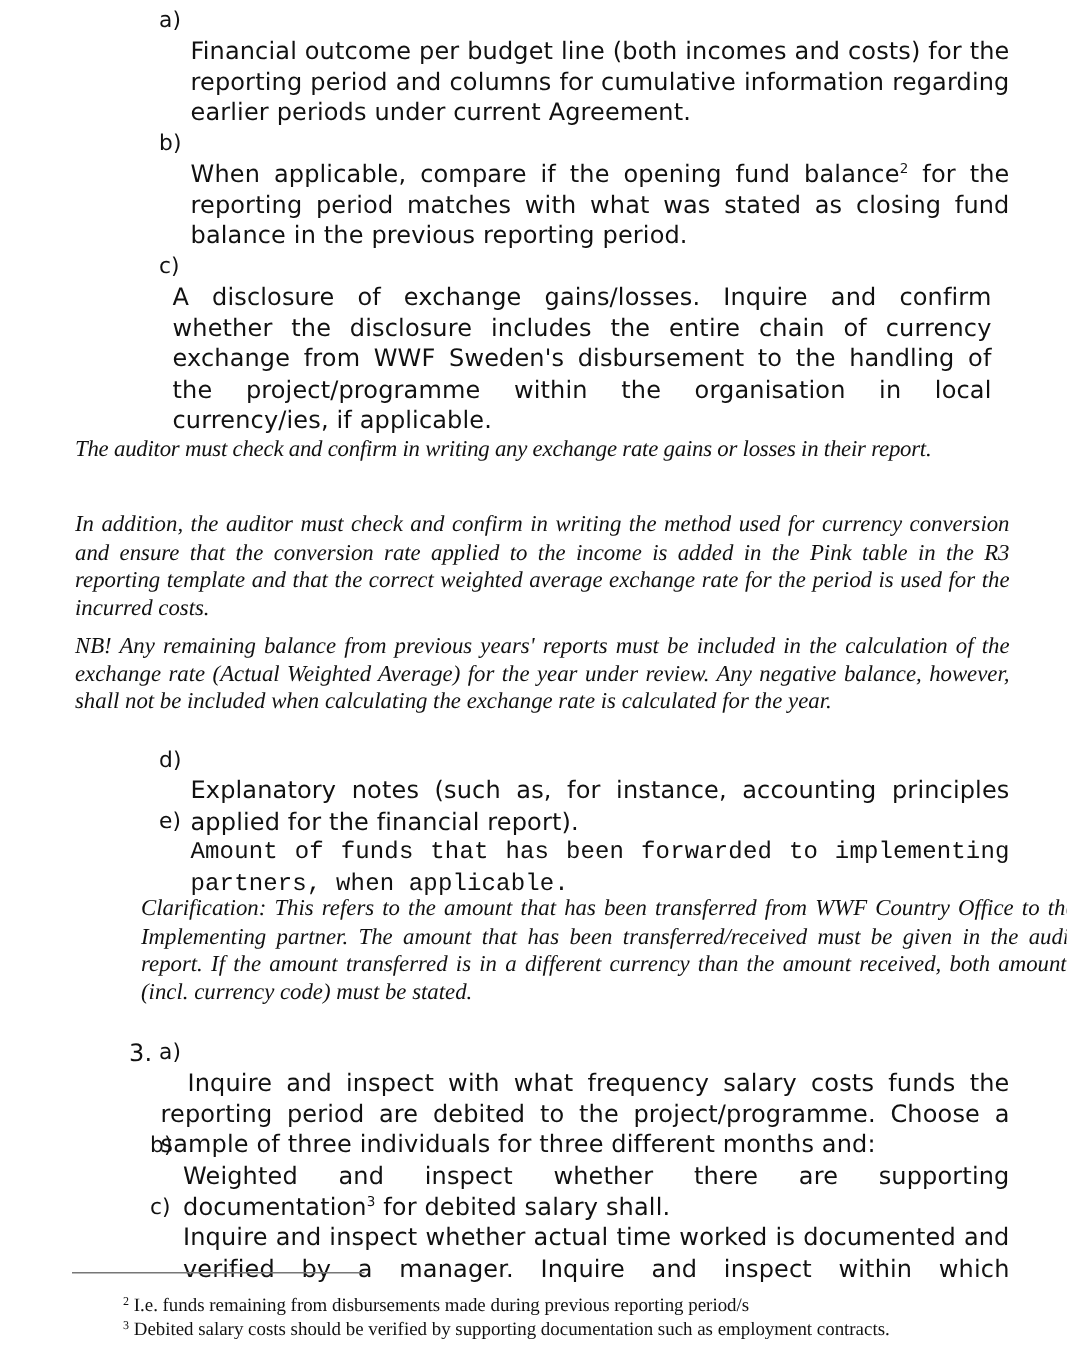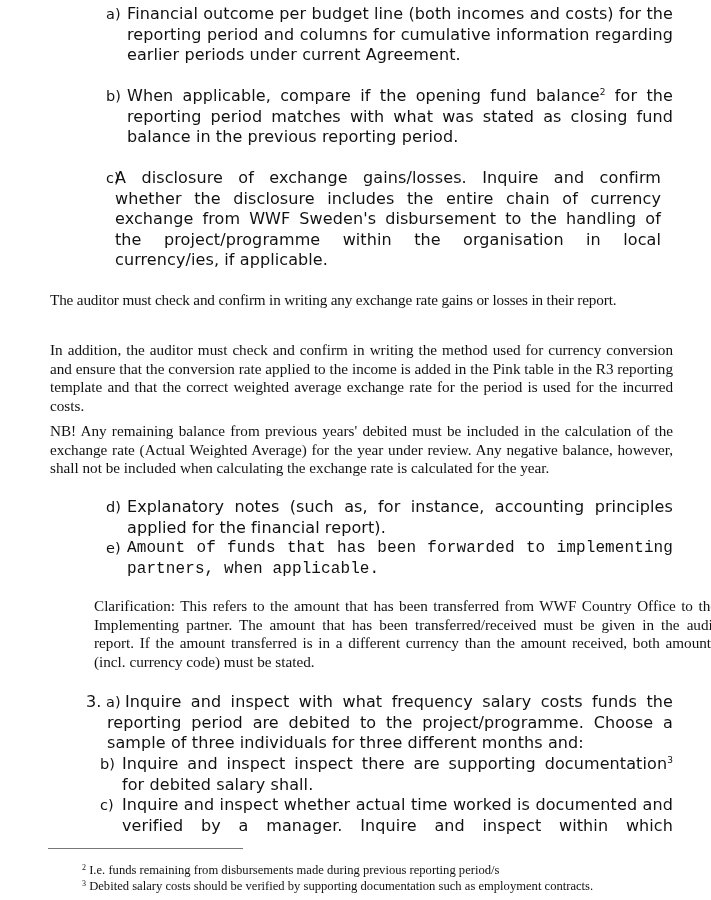--- a/index.html
+++ b/index.html
@@ -1,22 +1,22 @@
 <!DOCTYPE html>
 <html><head>
 <meta charset="utf-8">
 <style>
   html, body { margin: 0; padding: 0; background: #ffffff; }
   body { width: 711px; height: 900px; position: relative; overflow: hidden; color: #111; }
   .sans { font-family: "DejaVu Sans", sans-serif; font-size: 16px; letter-spacing: 0.1px; }
-  .serif-i { font-family: "Liberation Serif", serif; font-size: 15.2px; }
+  .serif-i { font-family: "Liberation Serif", serif; font-style: italic; font-size: 15.2px; }
   .serif { font-family: "Liberation Serif", serif; font-size: 12.6px; }
   .item { position: absolute; }
   .item .lbl { position: absolute; left: 0; top: 0; font-size: 14.5px; }
-  .item .txt { position: absolute; text-align: justify; text-align-last: left; line-height: 20.6px; }
+  .item .txt { position: absolute; text-align: justify; text-align-last: left; line-height: 20.6px; margin-top: 20px; }
   .para { position: absolute; left: 50px; width: 623px; text-align: justify; line-height: 18.6px; }
   sup { font-size: 9px; line-height: 0; vertical-align: 6px; }
   .fn-rule { position: absolute; left: 48px; top: 848px; width: 195px; height: 1px; background: #777; }
   .fn { position: absolute; left: 48px; width: 640px; line-height: 16px; margin-left: 34px; }
   .fn sup { font-size: 8px; vertical-align: 4px; }
 </style>
 </head>
 <body>
 
 <div class="item sans" style="left:106px; top:4px; width:567px;">
@@ -29,42 +29,42 @@
   <div class="txt" style="left:21px; width:546px;"><span>When applicable, compare if the opening fund balance</span><sup>2</sup><span> for the reporting period matches with what was stated as closing fund balance in the previous reporting period.</span></div>
 </div>
 
 <div class="item sans" style="left:106px; top:168px; width:567px;">
   <span class="lbl" style="top:2px;">c)</span>
   <div class="txt" style="left:9px; width:546px;">A disclosure of exchange gains/losses. Inquire and confirm whether the disclosure includes the entire chain of currency exchange from WWF Sweden's disbursement to the handling of the project/programme within the organisation in local currency/ies, if applicable.</div>
 </div>
 
 <div class="para serif-i" style="top:291px; text-align:left; white-space:nowrap; letter-spacing:-0.15px;">The auditor must check and confirm in writing any exchange rate gains or losses in their report.</div>
 <div class="para serif-i" style="top:329px;margin-top:12px;">In addition, the auditor must check and confirm in writing the method used for currency conversion and ensure that the conversion rate applied to the income is added in the Pink table in the R3 reporting template and that the correct weighted average exchange rate for the period is used for the incurred costs.</div>
-<div class="para serif-i" style="top:422px;">NB! Any remaining balance from previous years' debited must be included in the calculation of the exchange rate (Actual Weighted Average) for the year under review. Any negative balance, however, shall not be included when calculating the exchange rate is calculated for the year.</div>
+<div class="para serif-i" style="top:422px;">NB! Any remaining balance from previous years' reports must be included in the calculation of the exchange rate (Actual Weighted Average) for the year under review. Any negative balance, however, shall not be included when calculating the exchange rate is calculated for the year.</div>
 
 <div class="item sans" style="left:106px; top:497px; width:567px;">
   <span class="lbl" style="top:2px;">d)</span>
   <div class="txt" style="left:21px; width:546px;">Explanatory notes (such as, for instance, accounting principles applied for the financial report).</div>
 </div>
 <div class="item sans" style="left:106px; top:538px; width:567px;">
   <span class="lbl" style="top:2px;">e)</span>
   <div class="txt" style="left:21px; width:546px;font-family:Liberation Mono, monospace;">Amount of funds that has been forwarded to implementing partners, when applicable.</div>
 </div>
 
 <div class="para serif-i" style="top:597px;margin-left:44px;">Clarification: This refers to the amount that has been transferred from WWF Country Office to the Implementing partner. The amount that has been transferred/received must be given in the audit report. If the amount transferred is in a different currency than the amount received, both amounts (incl. currency code) must be stated.</div>
 
 <div class="item sans" style="left:86px; top:692px; width:587px;">
   <span class="lbl" style="font-size:16px; top:0;">3.</span>
   <span class="lbl" style="left:20px; top:2px;">a)</span>
   <div class="txt" style="left:21px; width:566px; text-indent:18px;"><span>Inquire and inspect with what frequency salary costs funds the reporting period are debited to the project/programme. Choose a sample of three individuals for three different months and:</span></div>
 </div>
 
 <div class="item sans" style="left:100px; top:754px; width:573px;">
   <span class="lbl" style="top:2px;">b)</span>
-  <div class="txt" style="left:22px; width:551px;"><span>Inquire and inspect inspect there are supporting documentation</span><sup>3</sup><span> for debited salary shall.</span></div>
+  <div class="txt" style="left:22px; width:551px;"><span>Weighted and inspect whether there are supporting documentation</span><sup>3</sup><span> for debited salary shall.</span></div>
 </div>
 
 <div class="item sans" style="left:100px; top:795px; width:573px;">
   <span class="lbl" style="top:2px;">c)</span>
   <div class="txt" style="left:22px; width:551px; text-align-last:justify;"><span>Inquire and inspect whether actual time worked is documented and verified by a manager. Inquire and inspect within which</span></div>
 </div>
 
 <div class="fn-rule"></div>
 <div class="fn serif" style="top:862px;">
   <sup>2</sup> <span>I.e. funds remaining from disbursements made during previous reporting period/s</span>

